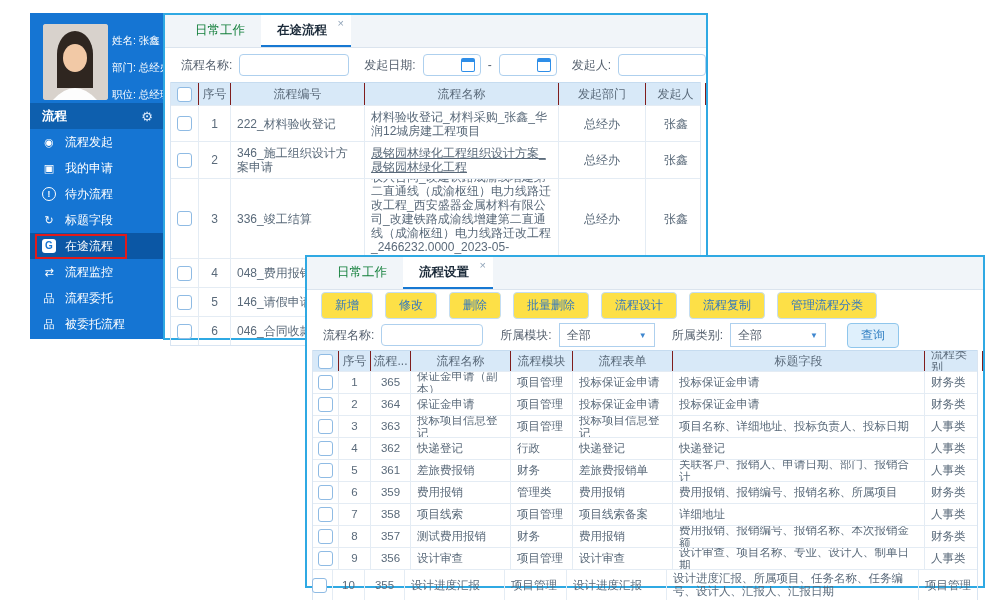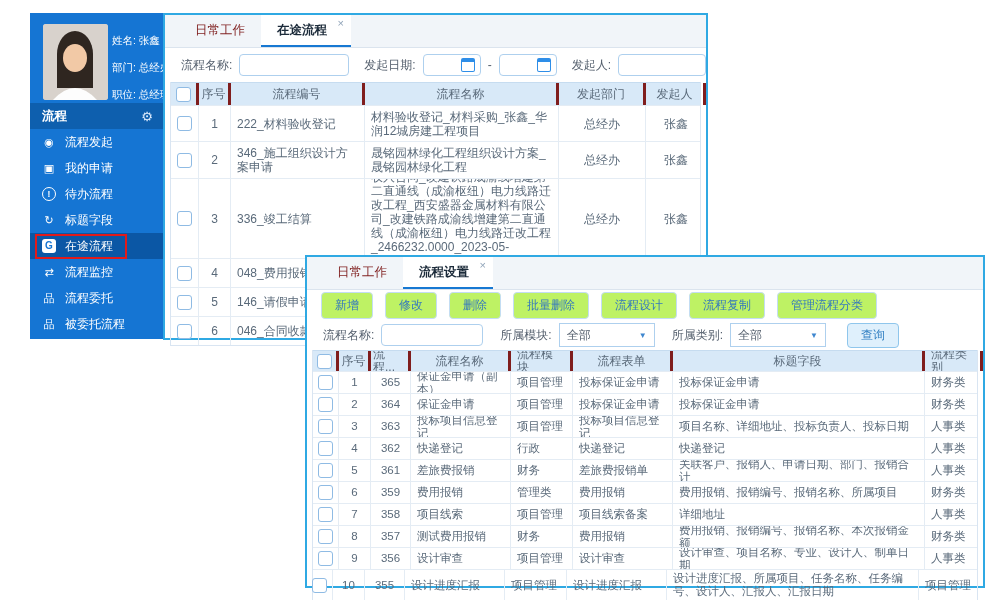--- a/index.html
+++ b/index.html
@@ -17,40 +17,40 @@
   .menu-item.selected{background:#0b57a5;}
   .mi-icon{width:14px;text-align:center;font-size:11px;flex:0 0 14px;}
   .mi-icon.circled{width:12px;height:12px;line-height:12px;flex-basis:12px;border:1px solid #fff;border-radius:50%;font-size:8.5px;font-weight:bold;}
   .mi-icon.boxed{width:14px;height:14px;line-height:14px;background:#fff;color:#1575d3;border-radius:3px;font-size:10px;font-weight:bold;}
   .redbox{position:absolute;left:5px;top:1px;width:88px;height:21px;border:2px solid #e11a1a;pointer-events:none;}
   
   .window{position:absolute;background:#fff;border:2px solid #2fa9e3;box-sizing:border-box;}
   .win1{left:163px;top:13px;width:545px;height:327px;z-index:1;}
   .win2{left:305px;top:255px;width:680px;height:333px;z-index:2;}
   .tabbar{height:33px;background:#f1f5f9;border-bottom:1px solid #dbe4ee;display:flex;padding-left:14px;box-sizing:border-box;}
-  .tab{padding:0 16px;line-height:31px;font-size:12.5px;color:#7f1d1d;cursor:pointer;}
+  .tab{padding:0 16px;line-height:31px;font-size:12.5px;color:#15803d;cursor:pointer;}
   .tab.active{background:#fff;font-weight:bold;color:#1c2b3a;border-bottom:2px solid #1778d2;position:relative;padding-right:24px;}
   .tab-close{position:absolute;top:3px;right:7px;font-size:11px;font-weight:normal;color:#8fa3b8;line-height:11px;cursor:pointer;}
   .filters{display:flex;align-items:center;font-size:12px;color:#55606e;padding-left:16px;gap:7px;overflow:hidden;white-space:nowrap;}
   .win1 .filters{height:34px;}
   .win2 .filters{height:30px;}
   .tin{height:20px;border:1px solid #aed0ee;border-radius:4px;background:#fff;outline:none;padding:0 4px;font-size:12px;}
   .dateinput{width:84px;height:20px;border:1px solid #aed0ee;border-radius:4px;display:flex;align-items:center;justify-content:flex-end;padding-right:5px;box-sizing:content-box;}
   .cal{width:12px;height:9px;border:1px solid #2e8ee8;border-top:4px solid #2e8ee8;border-radius:2px;}
   .select{width:80px;height:22px;border:1px solid #aed0ee;border-radius:0;display:flex;align-items:center;justify-content:space-between;padding:0 7px;cursor:pointer;}
   .caret{font-size:8px;color:#3f87cf;}
   .btnrow{height:30px;display:flex;align-items:center;gap:12px;padding-left:14px;}
-  .btn{background:#bef264;color:#3579bd;border:1px solid #c3ddf3;border-radius:4px;padding:4px 13px;font-size:12px;cursor:pointer;}
+  .btn{background:#fde047;color:#3579bd;border:1px solid #c3ddf3;border-radius:4px;padding:4px 13px;font-size:12px;cursor:pointer;}
   .search-btn{background:#dff0fc;border:1px solid #8fc6ec;color:#2f7ec1;border-radius:4px;padding:3px 13px;font-size:12px;margin-left:14px;cursor:pointer;}
   
   .tbl{margin:0 5px;border:1px solid #d9e5f2;border-top:none;}
   .tr{display:flex;border-top:1px solid #e4ecf4;}
   .tr.head{background:#d8e9f8;color:#2f78b8;border-top:1px solid #c6dcf0;}
   .td{display:flex;align-items:center;padding:0 6px;border-right:1px solid #e4ecf4;overflow:hidden;box-sizing:border-box;}
-  .tr.head .td{justify-content:center;border-right:3px solid #7f1d1d;}
+  .tr.head .td{justify-content:center;border-right:1px solid #7f1d1d;}
   .td:last-child{border-right:none;}
   .td.center{justify-content:center;padding:0 2px;}
   .t1 .td{font-size:12px;color:#5a6a7a;line-height:14px;}
   .t2 .td{font-size:11.5px;color:#5a6a7a;line-height:13px;}
   .tr.head .td{font-size:12px;}
   .cb{width:13px;height:13px;border:1px solid #8fbbe4;border-radius:3px;background:#fff;flex:0 0 13px;cursor:pointer;}
   label{cursor:default;}
 </style>
 </head>
 <body>
@@ -155,21 +155,21 @@
         <div class="td" style="width: 194px; flex: 0 0 194px;">材料验收登记_材料采购_张鑫_华润12城房建工程项目</div>
         <div class="td center" style="width: 87px; flex: 0 0 87px;">总经办</div>
         <div class="td center" style="width: 60px; flex: 0 0 60px;">张鑫</div>
       </div>
       <div class="tr" style="height: 36px;">
         <div class="td center" style="width: 28px; flex: 0 0 28px;">
           <span class="cb"></span>
         </div>
         <div class="td center" style="width: 32px; flex: 0 0 32px;">2</div>
         <div class="td" style="width: 134px; flex: 0 0 134px;">346_施工组织设计方案申请</div>
-        <div class="td" style="width: 194px; flex: 0 0 194px;">晟铭园林绿化工程组织设计方案_晟铭园林绿化工程</div>
+        <div class="td" style="width: 194px; flex: 0 0 194px; text-decoration: underline;">晟铭园林绿化工程组织设计方案_晟铭园林绿化工程</div>
         <div class="td center" style="width: 87px; flex: 0 0 87px;">总经办</div>
         <div class="td center" style="width: 60px; flex: 0 0 60px;">张鑫</div>
       </div>
       <div class="tr" style="height: 79px;">
         <div class="td center" style="width: 28px; flex: 0 0 28px;">
           <span class="cb"></span>
         </div>
         <div class="td center" style="width: 32px; flex: 0 0 32px;">3</div>
         <div class="td" style="width: 134px; flex: 0 0 134px;">336_竣工结算</div>
         <div class="td" style="width: 194px; flex: 0 0 194px;">收入合同_改建铁路成渝线增建第二直通线（成渝枢纽）电力线路迁改工程_西安盛器金属材料有限公司_改建铁路成渝线增建第二直通线（成渝枢纽）电力线路迁改工程_2466232.0000_2023-05-25_0.0000_2023-06-16</div>

